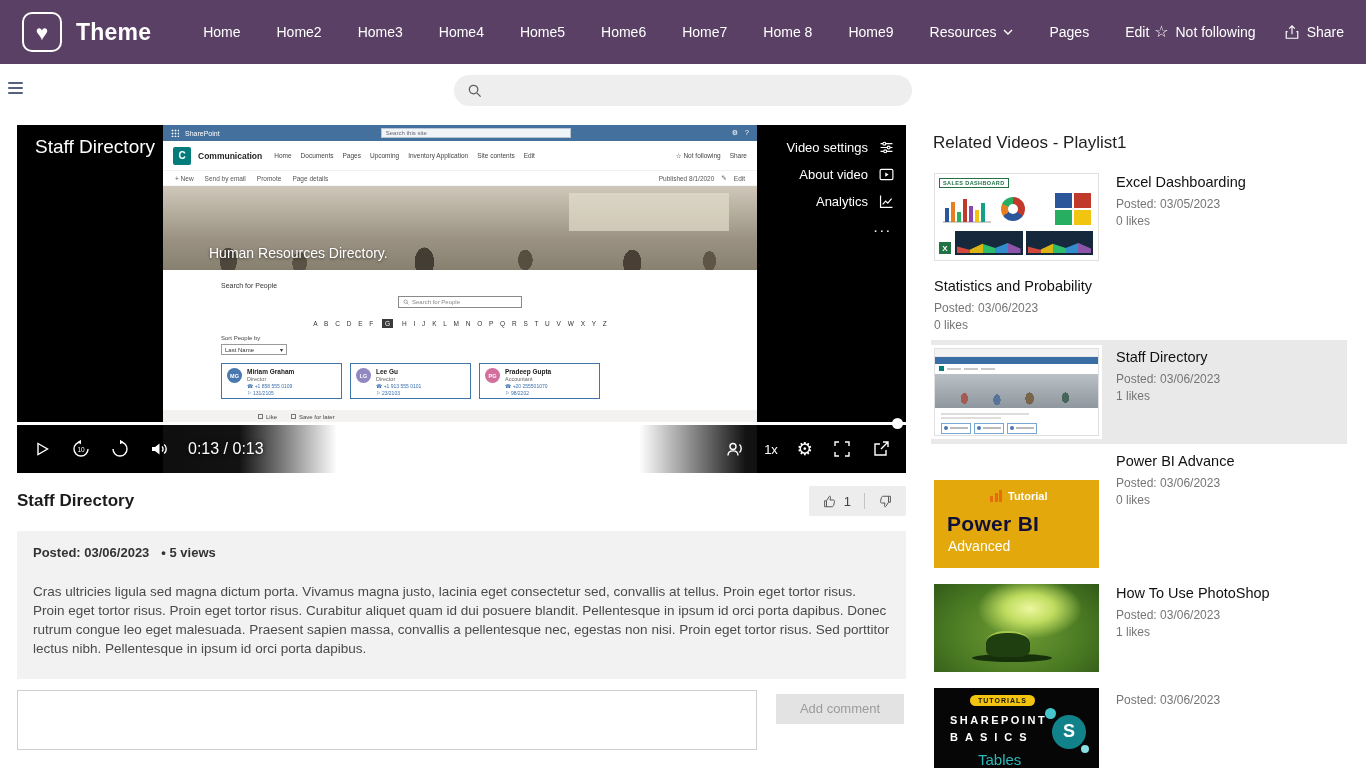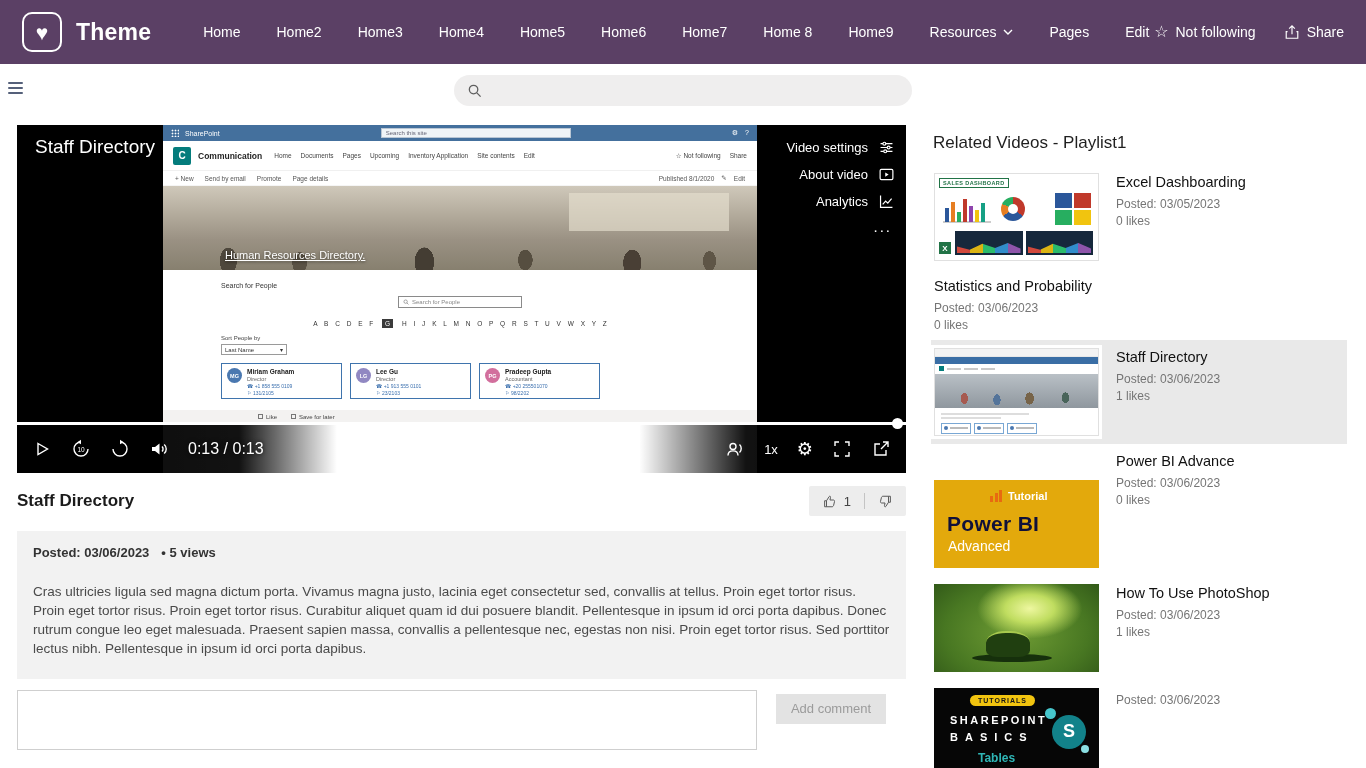--- a/index.html
+++ b/index.html
@@ -66,21 +66,21 @@
 .sp-cmdbar-right { margin-left:auto; display:flex; gap:7px; align-items:center; }
 .sp-hero { height:84px; position:relative; background:linear-gradient(180deg,#cfc8ba 0%,#b3ab9c 34%,#9a9183 64%,#87806f 100%); overflow:hidden; }
 .sp-hero-window { position:absolute; right:28px; top:7px; width:160px; height:38px; background:#e6e0cf; opacity:.65; }
 .sp-hero-people { position:absolute; left:0; bottom:0; width:100%; height:50px; background:
   radial-gradient(14px 22px at 11% 82%, #4e473c 0 60%, transparent 61%),
   radial-gradient(12px 18px at 23% 86%, #5a5244 0 60%, transparent 61%),
   radial-gradient(16px 24px at 44% 84%, #443d33 0 60%, transparent 61%),
   radial-gradient(12px 17px at 61% 80%, #564e40 0 60%, transparent 61%),
   radial-gradient(15px 22px at 79% 86%, #493f35 0 60%, transparent 61%),
   radial-gradient(11px 16px at 92% 82%, #5e5546 0 60%, transparent 61%); }
-.sp-hero-title { position:absolute; left:62px; bottom:9px; color:#fff; font-size:11px; text-shadow:0 1px 3px rgba(0,0,0,.55);text-decoration:underline; }
+.sp-hero-title { position:absolute; left:46px; bottom:9px; color:#fff; font-size:14px; text-shadow:0 1px 3px rgba(0,0,0,.55); }
 .sp-people { padding-top:12px; background:#fff; }
 .sp-people-label { margin-left:58px; font-size:7px; color:#333; }
 .sp-people-search { width:124px; height:12px; border:1px solid #8a8a8a; margin:7px auto 0; display:flex; align-items:center; gap:3px; padding:0 4px; font-size:6px; color:#888; background:#fff; }
 .sp-alpha { text-align:center; margin-top:12px; font-size:6.5px; color:#333; word-spacing:5px; }
 .sp-alpha .active { background:#3b3b3b; color:#fff; padding:1px 3px; margin:0 2px; }
 .sp-sort { margin-left:58px; margin-top:8px; font-size:6px; color:#444; }
 .sp-sort-box { width:66px; height:11px; border:1px solid #9a9a9a; margin-top:3px; display:flex; align-items:center; justify-content:space-between; padding:0 3px; background:#fff; color:#333; }
 .sp-cards { display:flex; gap:8px; margin:8px 0 0 58px; }
 .sp-card { width:121px; height:36px; border:1px solid #3f74ad; background:#fff; display:flex; padding:4px 5px; gap:5px; }
 .sp-avatar { width:15px; height:15px; border-radius:50%; color:#fff; font-size:5.5px; font-weight:700; display:flex; align-items:center; justify-content:center; flex:none; }
@@ -97,21 +97,21 @@
 .reactions { display:flex; align-items:center; background:#ededed; height:30px; border-radius:2px; }
 .react-btn { display:flex; align-items:center; gap:7px; padding:0 13px; background:none; border:none; color:#444; font-size:13px; height:100%; }
 .react-btn svg { width:15px; height:15px; stroke:#555; fill:none; stroke-width:1.3; }
 .react-sep { width:1px; height:16px; background:#c4c4c4; }
 .desc-box { margin-top:15px; background:#f2f2f2; padding:14px 16px 20px; }
 .desc-meta { font-size:13px; font-weight:700; color:#333; display:flex; gap:12px; }
 .desc-text { margin-top:22px; font-size:13.5px; line-height:1.42; color:#4a4a4a; }
 .comments-heading { margin-top:24px; font-size:16px; font-weight:400; color:#2b2b2b; }
 .comment-row { margin-top:11px; display:flex; gap:19px; align-items:flex-start; }
 .comment-input { width:740px; height:60px; border:1px solid #cfcfcf; resize:none; outline:none; font-size:13px; padding:8px; font-family:inherit; background:#fff; }
-.add-comment { width:110px; height:30px; border:none; background:#e3e3e3; color:#9b9b9b; font-size:13px; margin-top:4px; }
+.add-comment { width:128px; height:30px; border:none; background:#e3e3e3; color:#9b9b9b; font-size:13px; margin-top:4px; }
 
 
 .sidebar { flex:1; }
 .sidebar-heading { font-size:17px; font-weight:400; color:#1f1f1f; margin:8px 0 12px 2px; }
 .related-item { display:flex; gap:17px; padding:8px 8px 8px 3px; align-items:flex-start; cursor:pointer; }
 .related-item.active { background:#e9e9e9; }
 .related-item.active .thumb { box-shadow:0 0 0 3px #fff; }
 .rel-title { font-size:14.5px; color:#111; line-height:1.3; max-width:210px; }
 .rel-posted { margin-top:5px; font-size:12px; color:#757575; }
 .rel-likes { margin-top:3px; font-size:12px; color:#757575; }
@@ -176,21 +176,21 @@
   radial-gradient(70px 40px at 58% 28%, #eef7a0 0%, #c0dd60 35%, rgba(120,160,50,0) 75%),
   radial-gradient(160px 105px at 50% 55%, #6f9c34 0%, #487722 45%, #2a4f15 78%, #1b350d 100%); }
 .ps-stump { position:absolute; left:52px; bottom:15px; width:44px; height:26px; background:#203f10; border-radius:45% 45% 25% 25%; border-top:2px solid #a7c94e; }
 .ps-moss { position:absolute; left:38px; bottom:10px; width:80px; height:8px; background:#16300c; border-radius:50%; }
 
 
 .t-spbasics { background:#060606; }
 .sb-badge { position:absolute; top:7px; left:36px; background:#f2c40f; color:#151515; font-size:7px; font-weight:700; padding:2px 8px; border-radius:8px; letter-spacing:1px; }
 .sb-l1 { position:absolute; top:26px; left:16px; color:#fff; font-size:11px; font-weight:700; letter-spacing:2.5px; }
 .sb-l2 { position:absolute; top:43px; left:16px; color:#fff; font-size:11px; font-weight:700; letter-spacing:7px; }
-.sb-sub { position:absolute; top:63px; left:44px; color:#2fb6b6; font-size:12px;font-weight:bold; }
+.sb-sub { position:absolute; top:63px; left:44px; color:#2fb6b6; font-size:15px; }
 .sb-logo { position:absolute; right:13px; top:27px; width:34px; height:34px; border-radius:50%; background:#12828a; color:#fff; font-size:18px; font-weight:700; display:flex; align-items:center; justify-content:center; }
 .sb-logo-sm { position:absolute; right:43px; top:20px; width:11px; height:11px; border-radius:50%; background:#46c6cc; }
 .sb-logo-sm2 { position:absolute; right:10px; top:57px; width:8px; height:8px; border-radius:50%; background:#8adfe2; }
 </style>
 </head>
 <body>
 
 <header class="topnav">
   <div class="logo">
     <span class="heart">♥</span>

